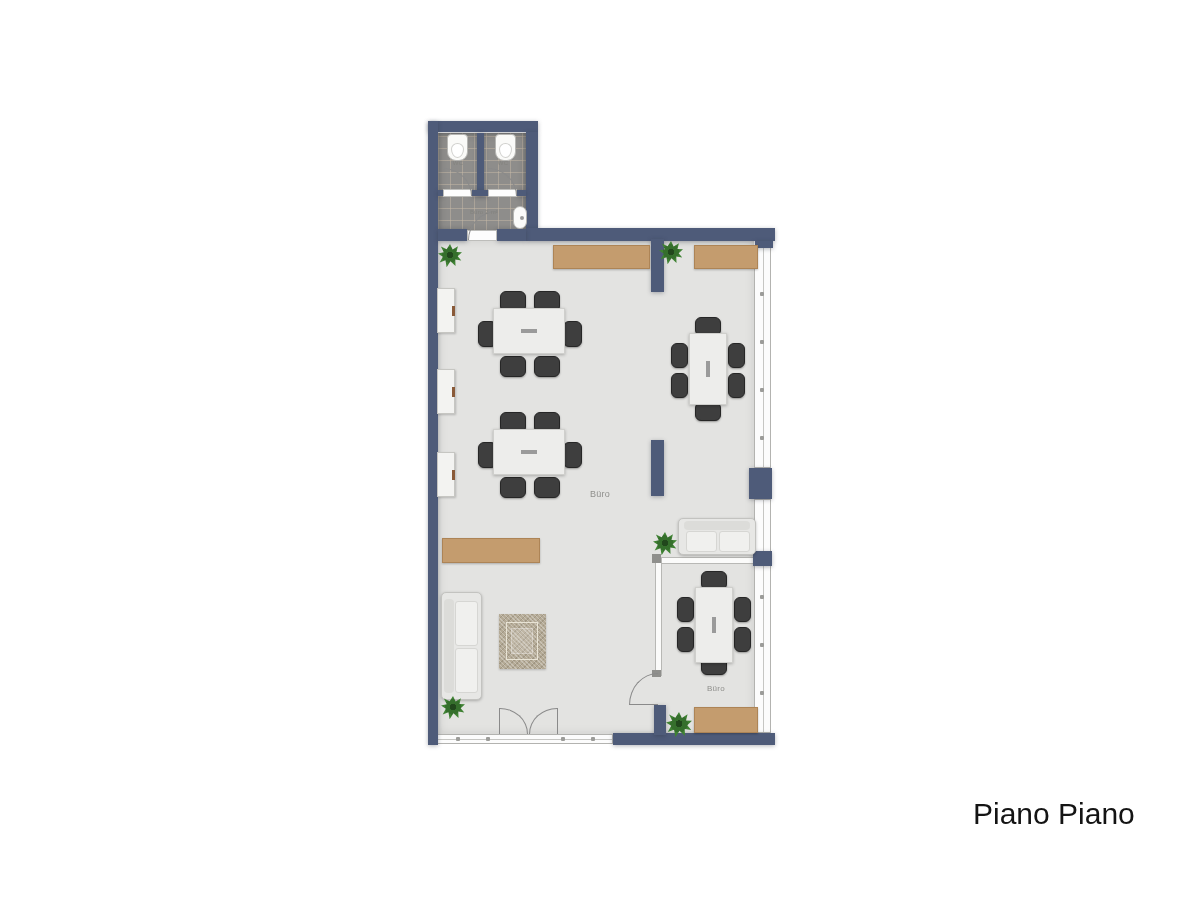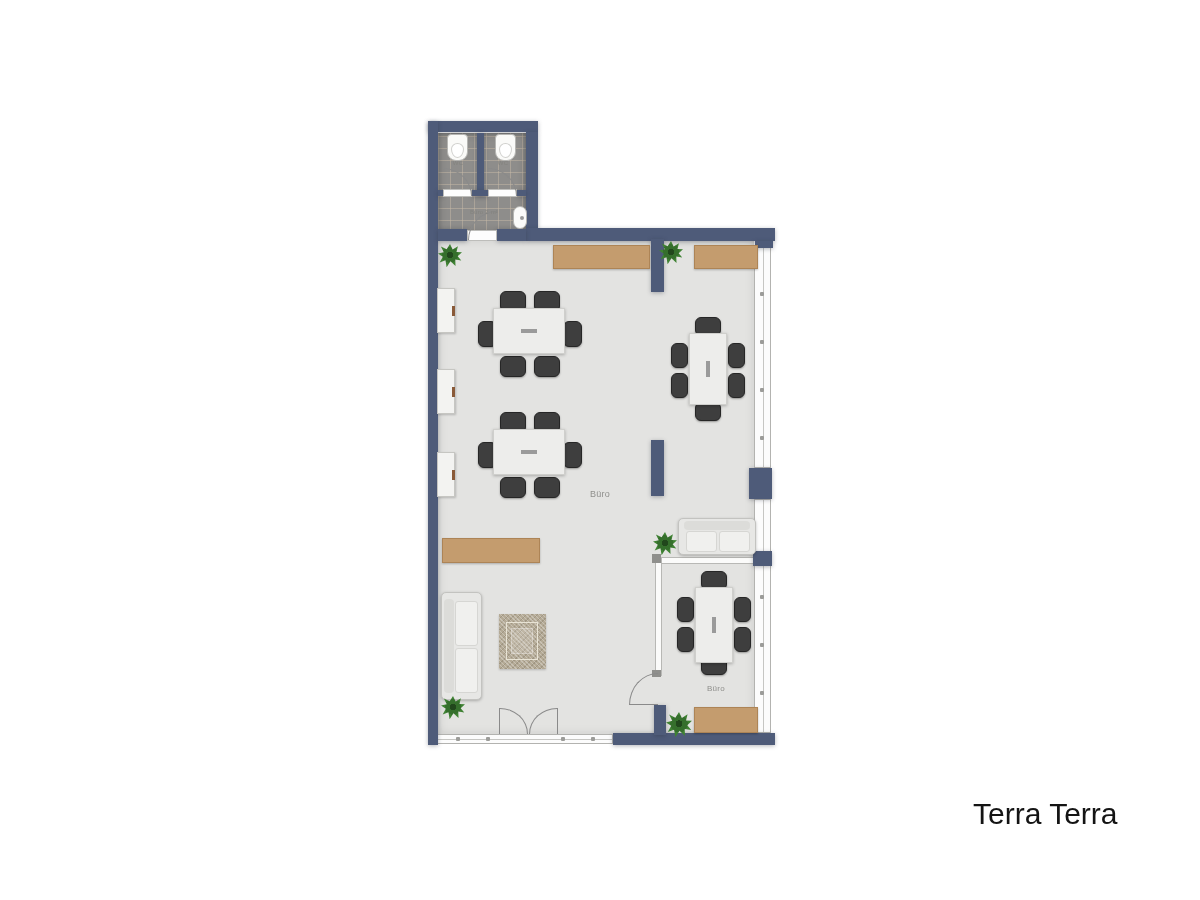--- a/index.html
+++ b/index.html
@@ -215,16 +215,16 @@
   <div class="abs plant" style="left:441px;top:696px;"></div>
   <div class="abs plant" style="left:666px;top:712px;width:26px;height:26px;"></div>
 
   <div class="abs room-label" style="left:570px;top:489px;width:60px;">Büro</div>
   <div class="abs room-label" style="left:686px;top:684px;width:60px;font-size:8px;">Büro</div>
   <div class="abs tiny-label" style="left:443px;top:160px;width:30px;">WC</div>
   <div class="abs tiny-label" style="left:488px;top:160px;width:30px;">WC</div>
   <div class="abs tiny-label" style="left:459px;top:209px;width:50px;">Büro 2 m²</div>
 
   <div class="abs caption">
-    <div>Terra Terra</div>
+    <div>Piano Piano</div>
   </div>
 
 </div>
 
 </body></html>

